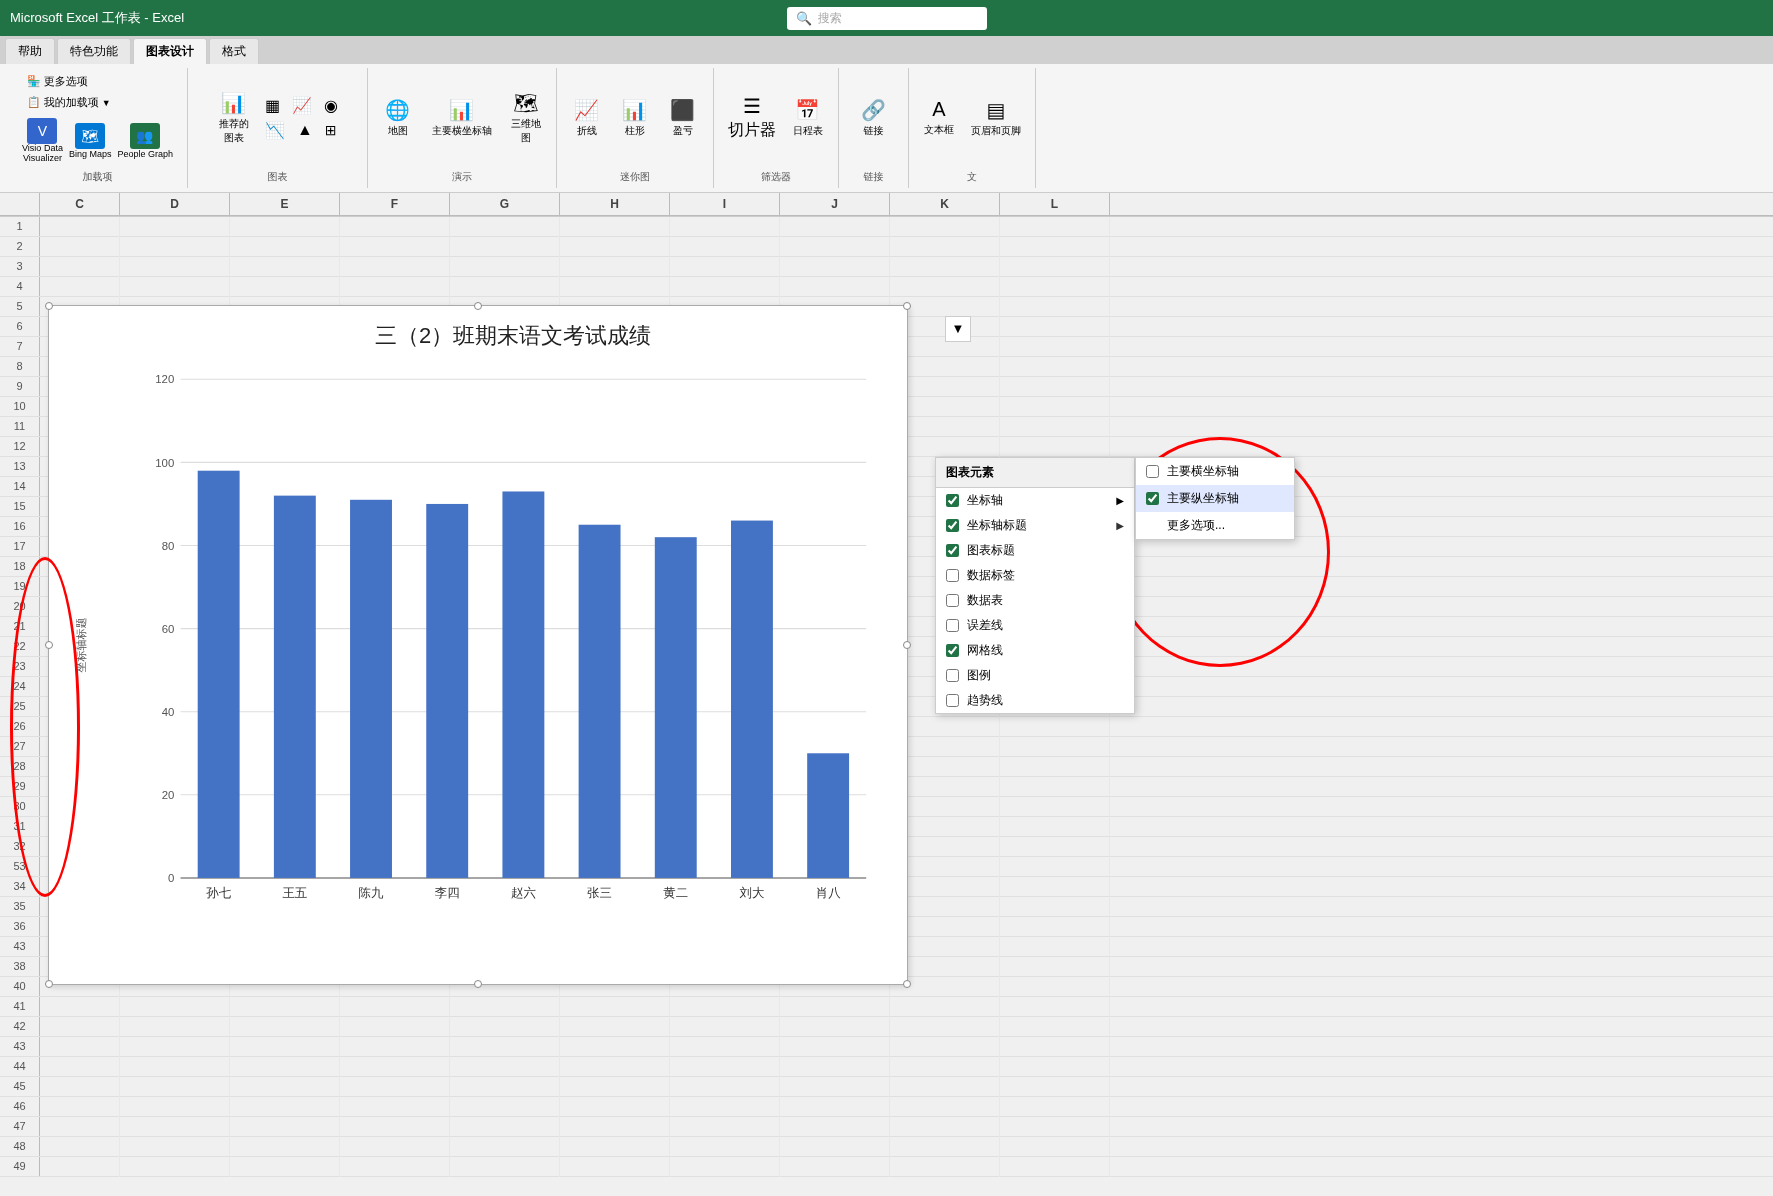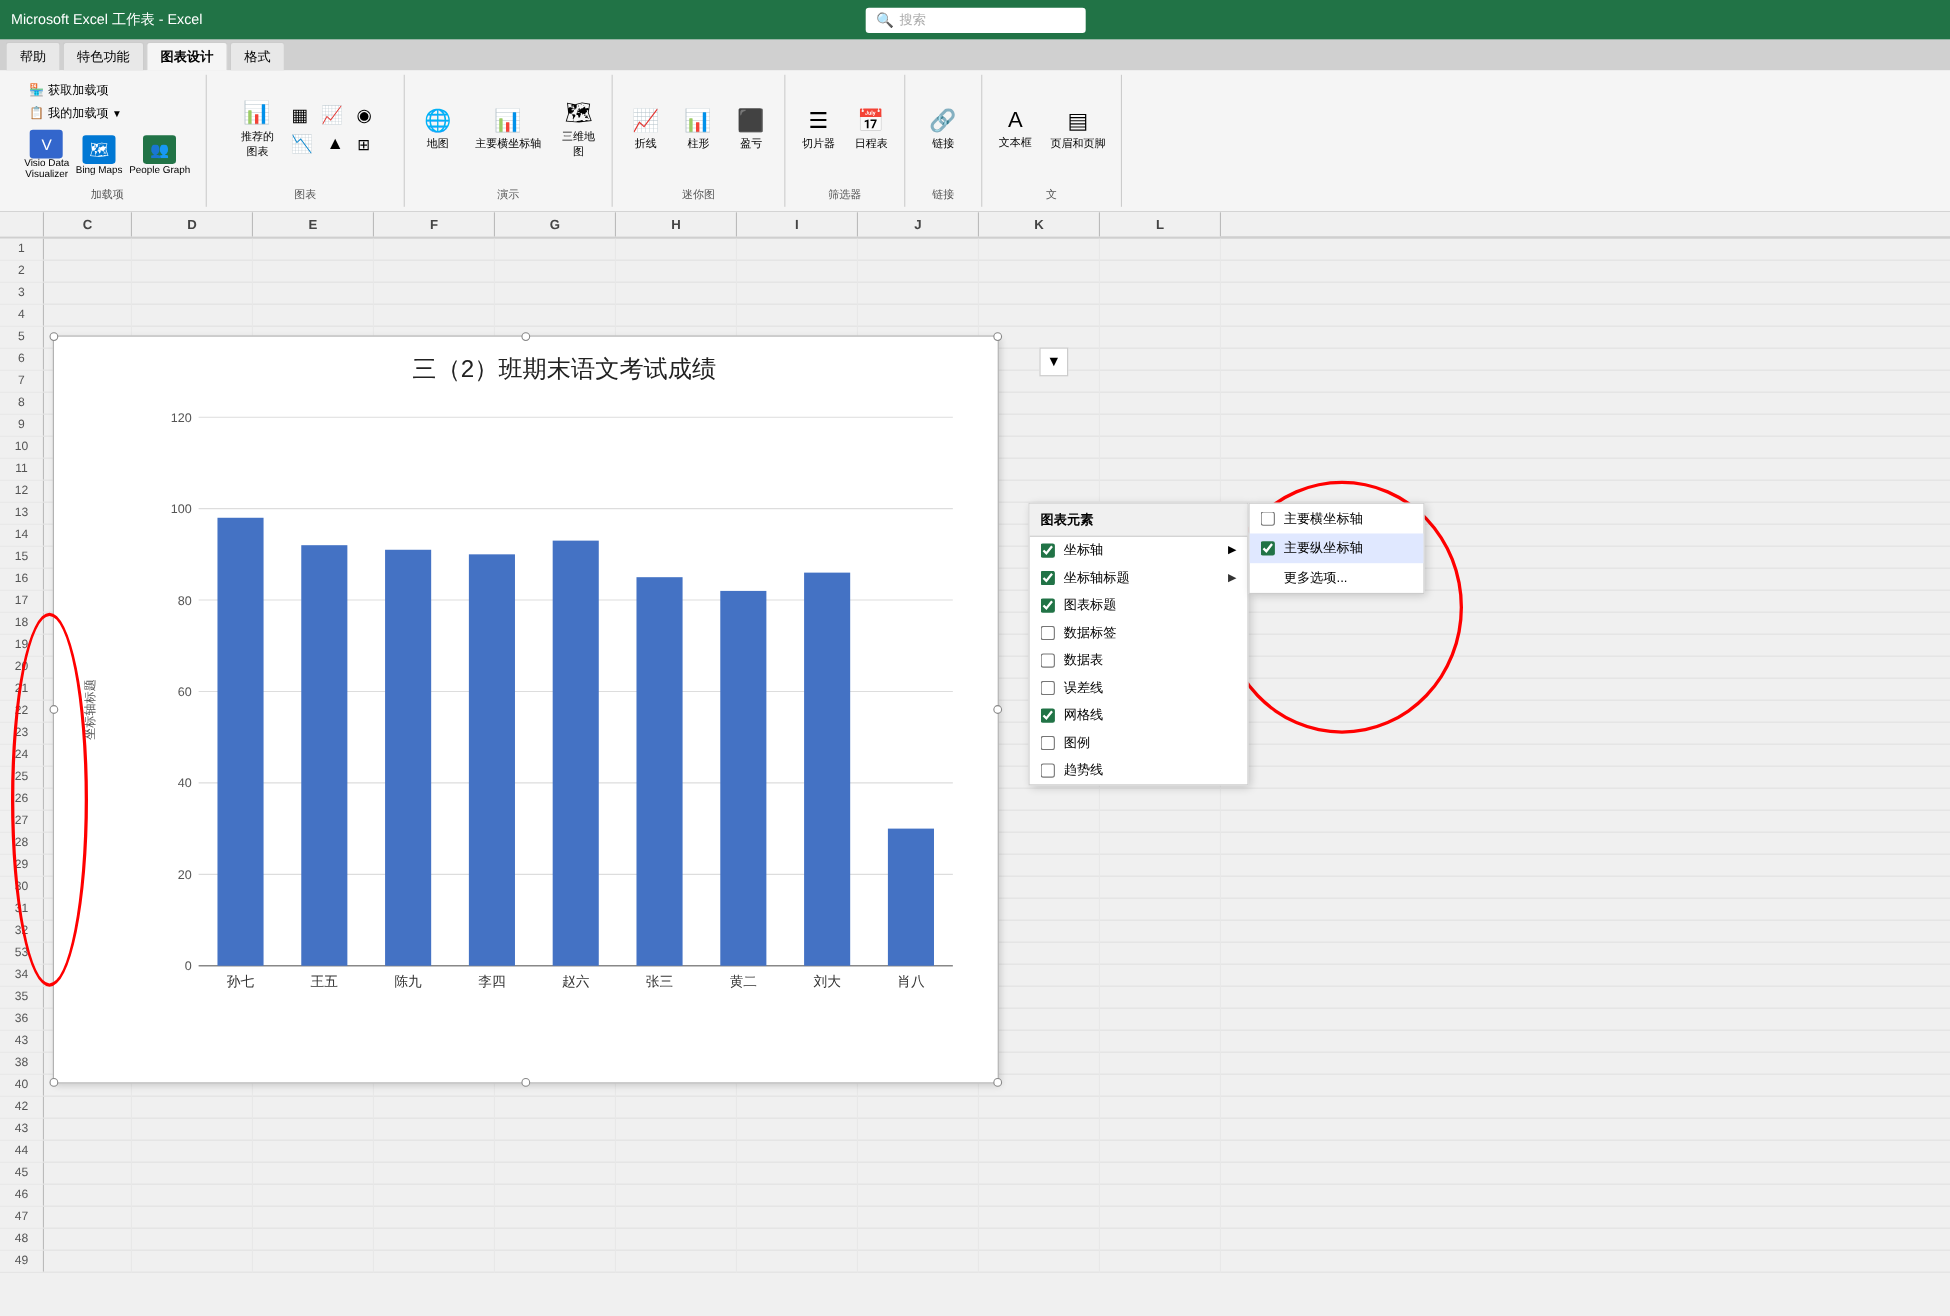--- a/index.html
+++ b/index.html
@@ -266,21 +266,21 @@
   <div class="ribbon-tab active">图表设计</div>
   <div class="ribbon-tab">格式</div>
 </div>
 
 <div class="ribbon-content">
 
   <div class="ribbon-group" style="min-width:180px;">
     <div class="ribbon-group-items" style="flex-direction:column;align-items:flex-start;gap:2px;">
       <div class="ribbon-btn-small">
         <span>🏪</span>
-        <span>获取加载项</span>
+        <span>更多选项</span>
       </div>
       <div class="ribbon-btn-small">
         <span>📋</span>
         <span>我的加载项</span>
         <span style="font-size:9px;">▼</span>
       </div>
       <div style="display:flex;gap:6px;align-items:center;margin-top:4px;">
         <div style="display:flex;flex-direction:column;align-items:center;cursor:pointer;font-size:10px;">
           <div style="width:30px;height:26px;background:#3366cc;border-radius:3px;display:flex;align-items:center;justify-content:center;">
             <span style="color:white;font-size:14px;">V</span>
@@ -359,21 +359,21 @@
         <span style="font-size:10px;">盈亏</span>
       </div>
     </div>
     <div class="ribbon-group-label">迷你图</div>
   </div>
 
   <div class="ribbon-group" style="min-width:100px;">
     <div class="ribbon-group-items" style="gap:4px;">
       <div class="ribbon-btn">
         <span class="icon">☰</span>
-        <span style="font-size:10px;">切片器</span>
+        <span style="font-size:16px;">切片器</span>
       </div>
       <div class="ribbon-btn">
         <span class="icon">📅</span>
         <span style="font-size:10px;">日程表</span>
       </div>
     </div>
     <div class="ribbon-group-label">筛选器</div>
   </div>
 
   <div class="ribbon-group" style="min-width:70px;">
@@ -910,20 +910,33 @@
           <div class="grid-cell" style="width: 110px;"></div>
           <div class="grid-cell" style="width: 110px;"></div>
           <div class="grid-cell" style="width: 110px;"></div>
           <div class="grid-cell" style="width: 110px;"></div>
           <div class="grid-cell" style="width: 110px;"></div>
           <div class="grid-cell" style="width: 110px;"></div>
           <div class="grid-cell" style="width: 110px;"></div>
         </div>
         <div class="grid-row">
           <div class="row-header">40</div>
+          <div class="grid-cell" style="width: 80px;"></div>
+          <div class="grid-cell" style="width: 110px;"></div>
+          <div class="grid-cell" style="width: 110px;"></div>
+          <div class="grid-cell" style="width: 110px;"></div>
+          <div class="grid-cell" style="width: 110px;"></div>
+          <div class="grid-cell" style="width: 110px;"></div>
+          <div class="grid-cell" style="width: 110px;"></div>
+          <div class="grid-cell" style="width: 110px;"></div>
+          <div class="grid-cell" style="width: 110px;"></div>
+          <div class="grid-cell" style="width: 110px;"></div>
+        </div>
+        <div class="grid-row">
+          <div class="row-header">41</div>
           <div class="grid-cell" style="width: 80px;"></div>
           <div class="grid-cell" style="width: 110px;"></div>
           <div class="grid-cell" style="width: 110px;"></div>
           <div class="grid-cell" style="width: 110px;"></div>
           <div class="grid-cell" style="width: 110px;"></div>
           <div class="grid-cell" style="width: 110px;"></div>
           <div class="grid-cell" style="width: 110px;"></div>
           <div class="grid-cell" style="width: 110px;"></div>
           <div class="grid-cell" style="width: 110px;"></div>
           <div class="grid-cell" style="width: 110px;"></div>

